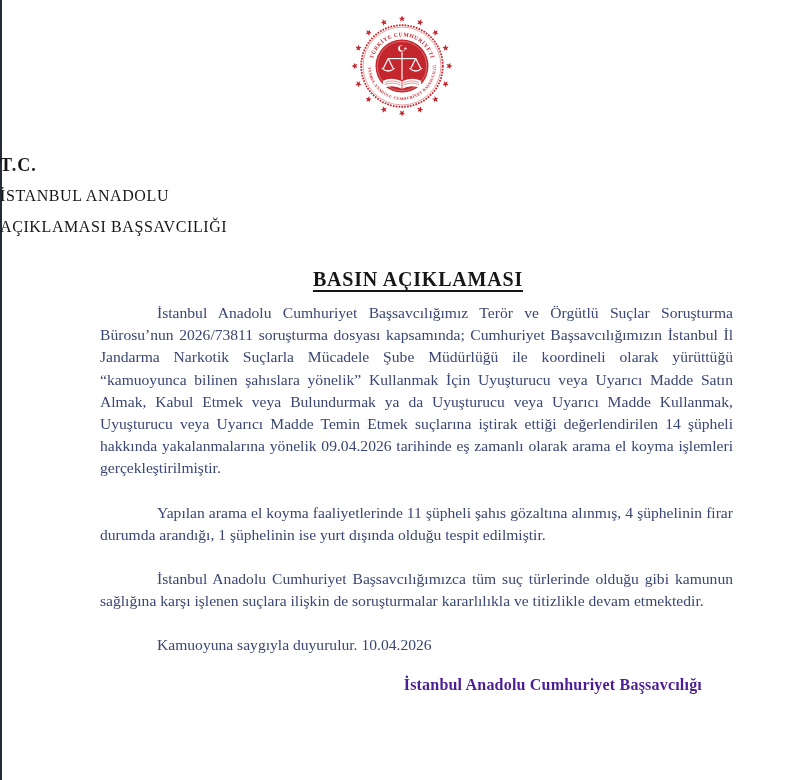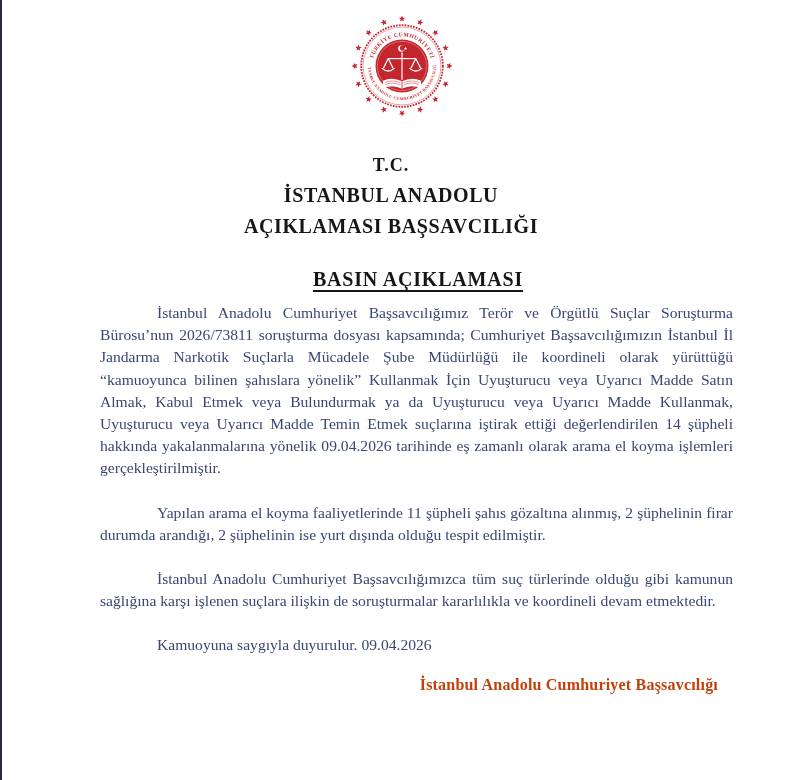--- a/index.html
+++ b/index.html
@@ -12,27 +12,27 @@
   }
   .edge-strip{
     position:absolute;left:0;top:0;width:2px;height:780px;
     background:#262b38;
   }
   .emblem{
     position:absolute;left:349px;top:13px;width:106px;height:106px;
   }
   .header-block{
     position:absolute;left:0;top:150px;width:782px;
-    text-align:center;color:#161616;
+    color:#161616;
   }
   .header-line1{
     font-size:18px;font-weight:bold;letter-spacing:1px;line-height:30px;
   }
   .header-line2,.header-line3{
-    font-size:20px;font-weight:bold;letter-spacing:0.6px;line-height:31px;
+    font-size:16px;font-weight:normal;letter-spacing:0.6px;line-height:31px;
   }
   .title-block{
     position:absolute;left:17px;top:268px;width:802px;text-align:center;
   }
   .press-title{
     font-size:20px;font-weight:bold;color:#161616;letter-spacing:0.8px;
     text-decoration:underline;
     text-underline-offset:4px;
     text-decoration-thickness:2px;
   }
@@ -44,22 +44,22 @@
   }
   .body-block p{
     margin:0 0 22px 0;
     text-indent:57px;
   }
   .closing-line{
     text-indent:57px;color:#3a4673;font-size:15.6px;line-height:22.2px;
     margin-top:16px;
   }
   .signature{
-    position:absolute;right:84px;top:676px;
-    font-size:16px;font-weight:bold;color:#c2410c;
+    position:absolute;right:100px;top:676px;
+    font-size:16px;font-weight:bold;color:#4c1d95;
     letter-spacing:0.2px;
   }
   svg text{font-family:"Liberation Serif", serif;}
 </style>
 </head>
 <body>
 
 <div class="page">
 
   <div class="edge-strip"></div>
@@ -139,20 +139,20 @@
     <div class="header-line2">İSTANBUL ANADOLU</div>
     <div class="header-line3">AÇIKLAMASI BAŞSAVCILIĞI</div>
   </div>
 
   <div class="title-block">
     <span class="press-title">BASIN AÇIKLAMASI</span>
   </div>
 
   <div class="body-block">
     <p>İstanbul Anadolu Cumhuriyet Başsavcılığımız Terör ve Örgütlü Suçlar Soruşturma Bürosu’nun 2026/73811 soruşturma dosyası kapsamında; Cumhuriyet Başsavcılığımızın İstanbul İl Jandarma Narkotik Suçlarla Mücadele Şube Müdürlüğü ile koordineli olarak yürüttüğü “kamuoyunca bilinen şahıslara yönelik” Kullanmak İçin Uyuşturucu veya Uyarıcı Madde Satın Almak, Kabul Etmek veya Bulundurmak ya da Uyuşturucu veya Uyarıcı Madde Kullanmak, Uyuşturucu veya Uyarıcı Madde Temin Etmek suçlarına iştirak ettiği değerlendirilen 14 şüpheli hakkında yakalanmalarına yönelik 09.04.2026 tarihinde eş zamanlı olarak arama el koyma işlemleri gerçekleştirilmiştir.</p>
-    <p>Yapılan arama el koyma faaliyetlerinde 11 şüpheli şahıs gözaltına alınmış, 2 şüphelinin firar durumda arandığı, 2 şüphelinin ise yurt dışında olduğu tespit edilmiştir.</p>
-    <p>İstanbul Anadolu Cumhuriyet Başsavcılığımızca tüm suç türlerinde olduğu gibi kamunun sağlığına karşı işlenen suçlara ilişkin de soruşturmalar kararlılıkla ve koordineli devam etmektedir.</p>
-    <div class="closing-line">Kamuoyuna saygıyla duyurulur. 09.04.2026</div>
+    <p>Yapılan arama el koyma faaliyetlerinde 11 şüpheli şahıs gözaltına alınmış, 4 şüphelinin firar durumda arandığı, 1 şüphelinin ise yurt dışında olduğu tespit edilmiştir.</p>
+    <p>İstanbul Anadolu Cumhuriyet Başsavcılığımızca tüm suç türlerinde olduğu gibi kamunun sağlığına karşı işlenen suçlara ilişkin de soruşturmalar kararlılıkla ve titizlikle devam etmektedir.</p>
+    <div class="closing-line">Kamuoyuna saygıyla duyurulur. 10.04.2026</div>
   </div>
 
   <div class="signature">İstanbul Anadolu Cumhuriyet Başsavcılığı</div>
 
 </div>
 
 </body></html>

